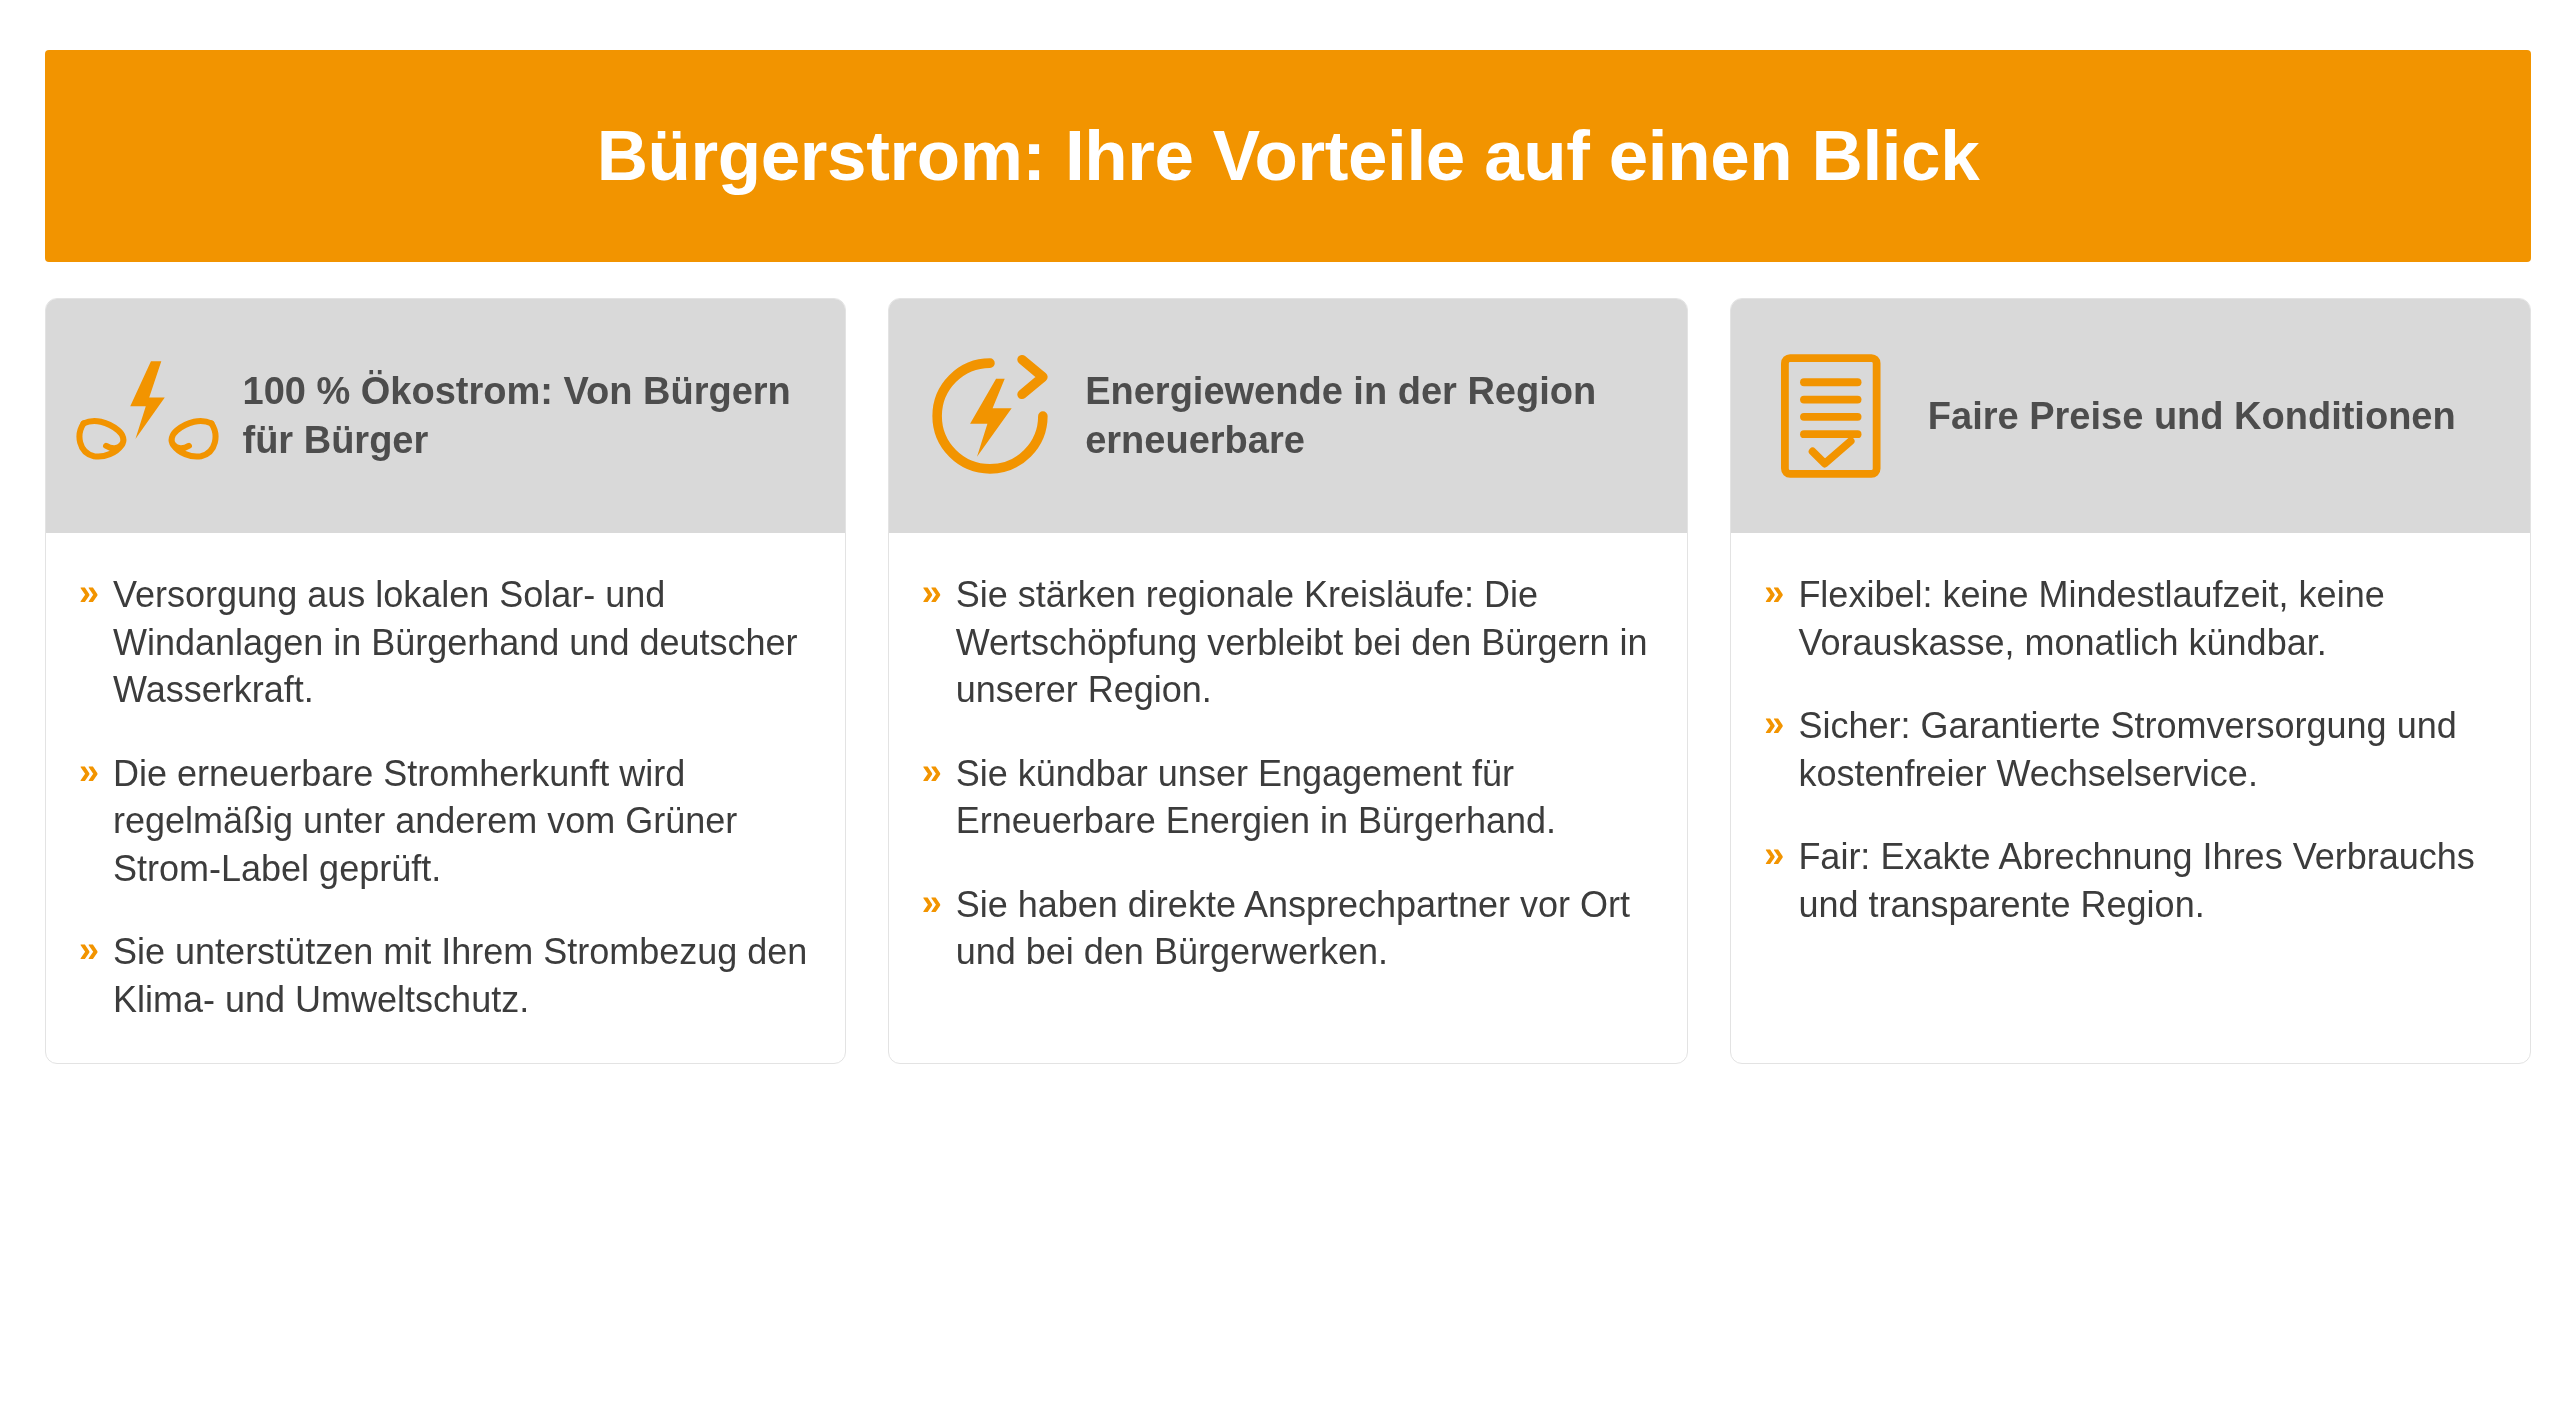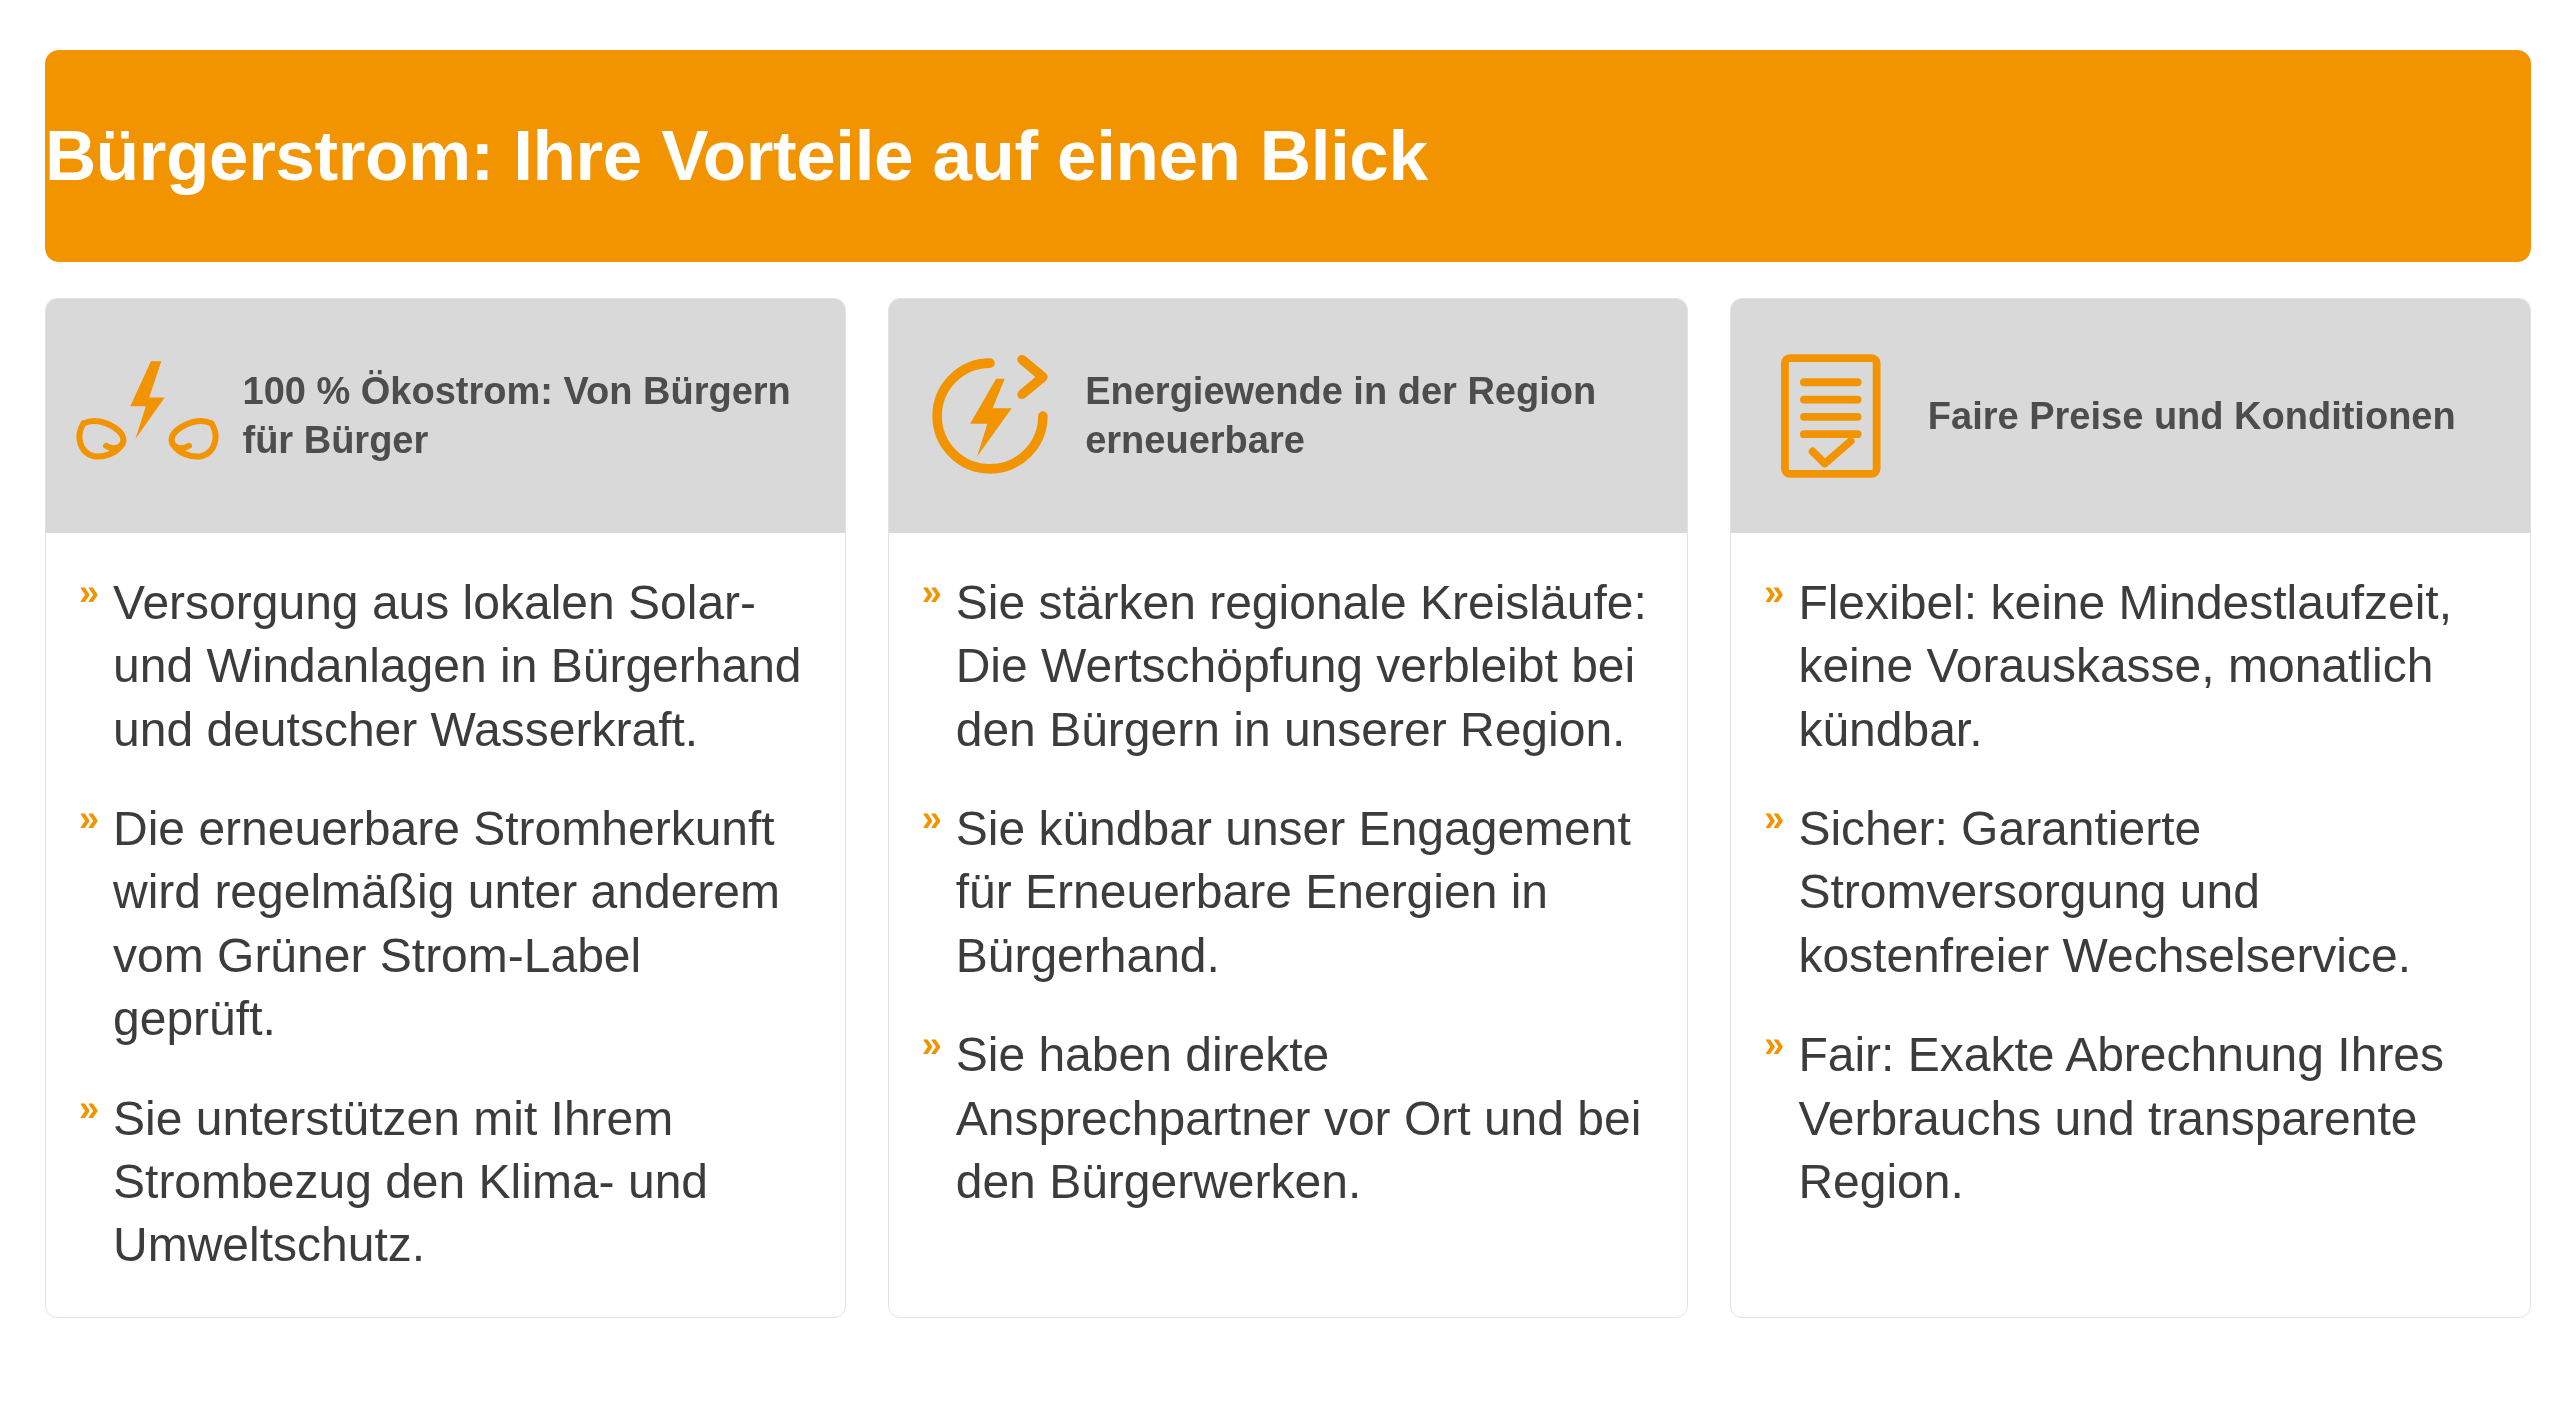--- a/index.html
+++ b/index.html
@@ -18,23 +18,24 @@
     width: 2576px;
     height: 1429px;
     box-sizing: border-box;
     padding: 50px 45px 35px 45px;
   }
 
   
   .banner {
     height: 212px;
     background: #F29400;
-    border-radius: 14px;
+    border-radius: 4px;
     display: flex;
     align-items: center;
+    justify-content: center;
     margin-bottom: 36px;
   }
   .banner-title {
     color: #ffffff;
     font-size: 71px;
     font-weight: bold;
     letter-spacing: -0.4px;
     text-align: center;
     line-height: 1.1;
   }
@@ -92,21 +93,21 @@
   .bullet:last-child { margin-bottom: 0; }
   .bullet-mark {
     color: #F29400;
     font-size: 36px;
     font-weight: bold;
     line-height: 1.22;
     flex: 0 0 auto;
   }
   .bullet-text {
     color: #3C3C3C;
-    font-size: 48px;
+    font-size: 36px;
     line-height: 1.32;
   }
 </style>
 </head>
 <body>
 
 <div class="page">
 
   <div class="banner">
     <div class="banner-title">Bürgerstrom: Ihre Vorteile auf einen Blick</div>

